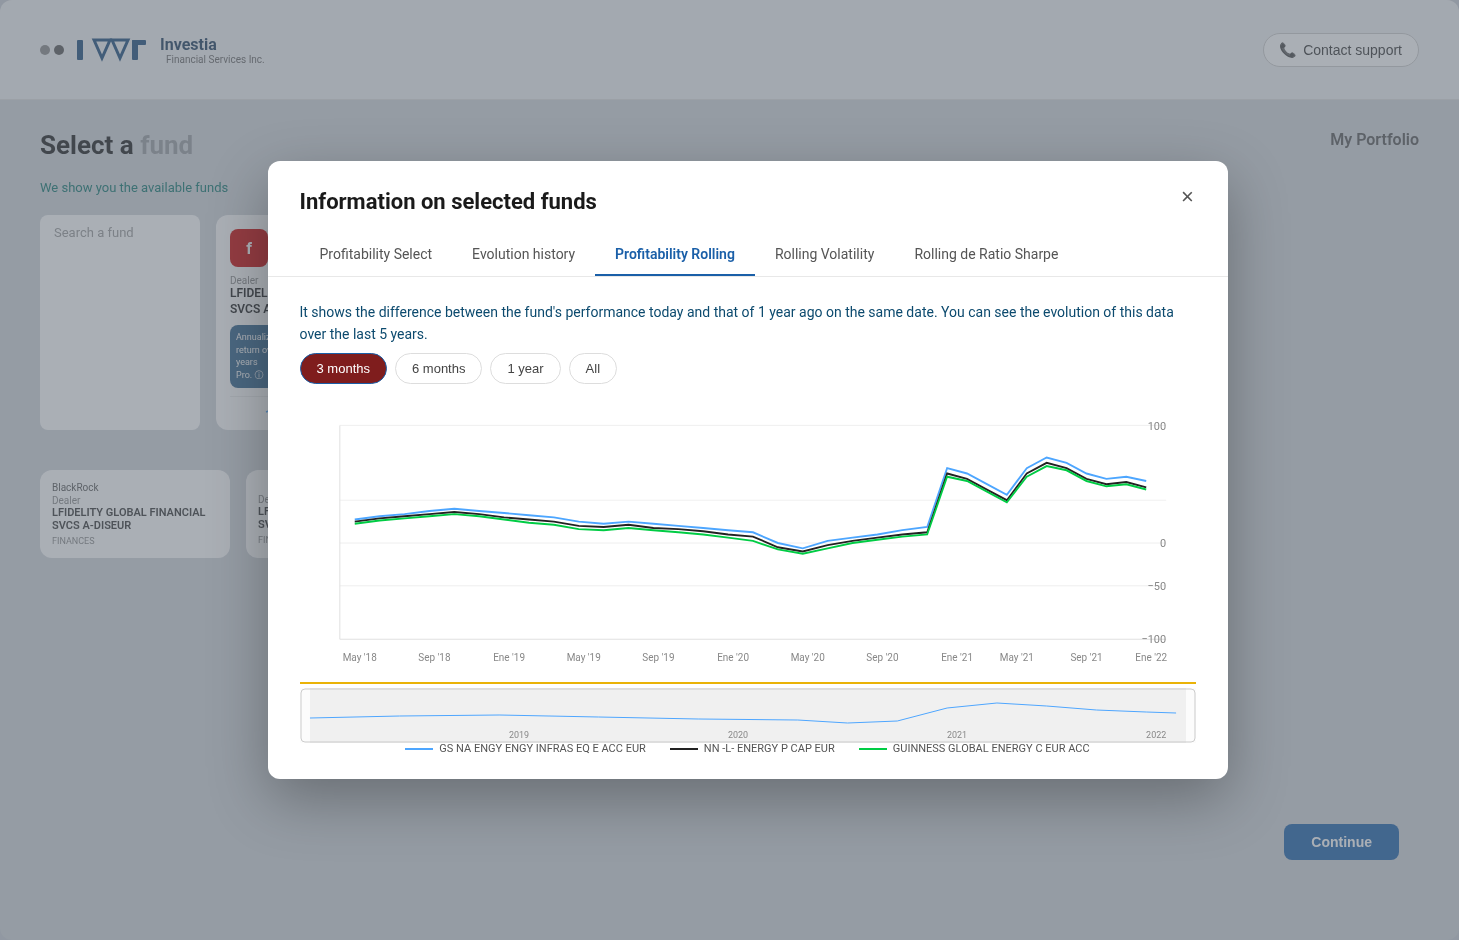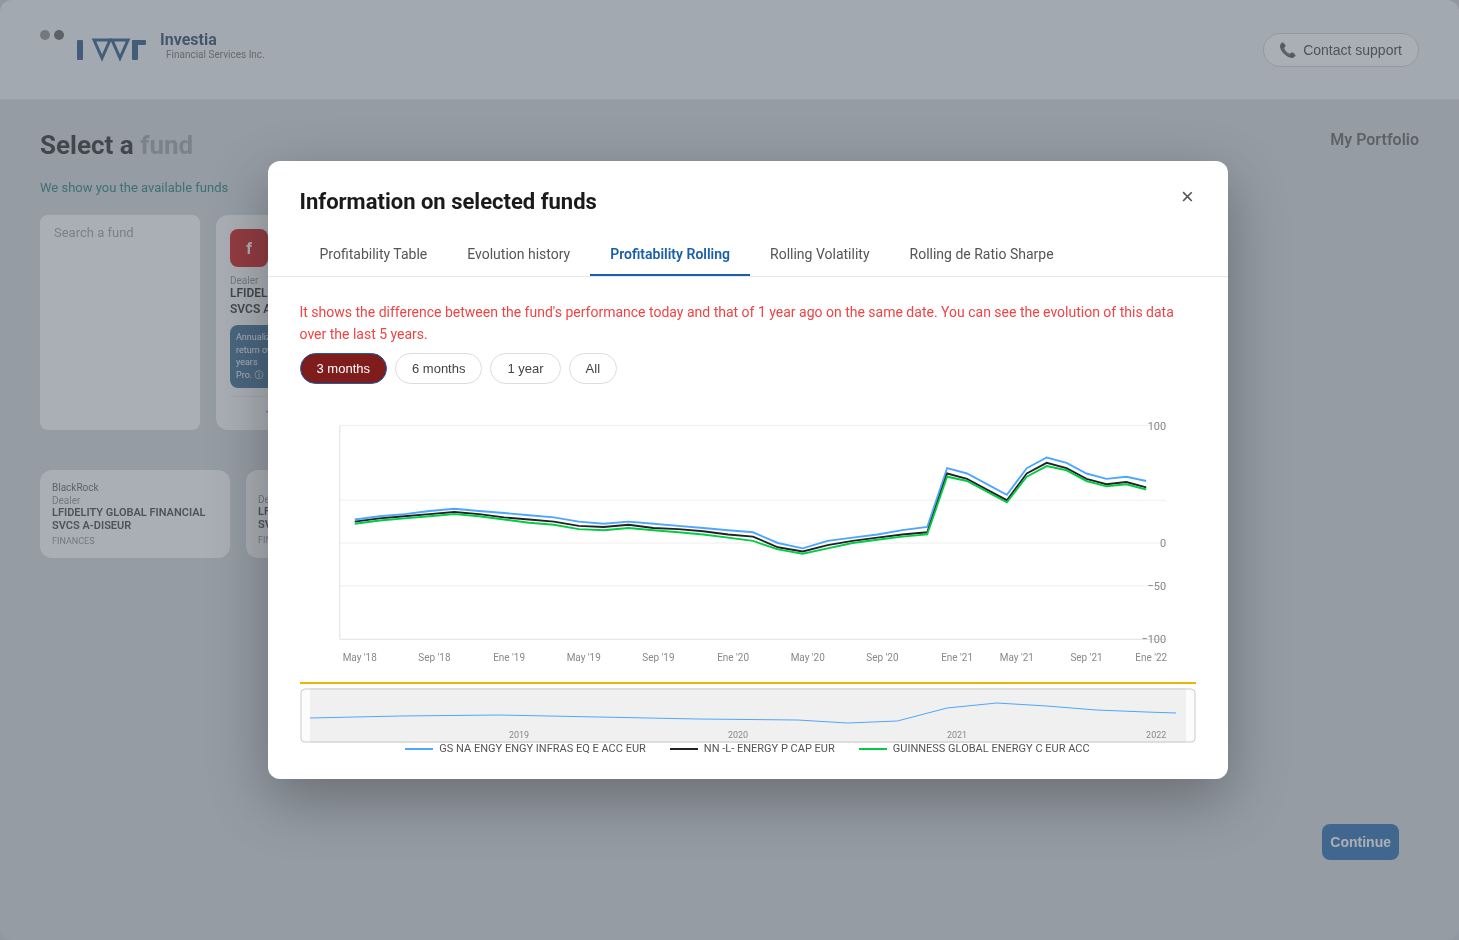--- a/index.html
+++ b/index.html
@@ -26,20 +26,21 @@
       height: 100px;
       display: flex;
       align-items: center;
       justify-content: space-between;
       padding: 0 40px;
       border-bottom: 1px solid #ddd;
     }
 
     .bg-logo {
       display: flex;
+      align-items: center;
       gap: 8px;
     }
 
     .bg-logo-dots {
       display: flex;
       gap: 4px;
     }
 
     .bg-logo-dot {
       width: 12px;
@@ -138,21 +139,21 @@
       border-bottom: 2px solid #1a5fa8;
       font-weight: 600;
     }
 
     .modal-body {
       padding: 24px 32px;
     }
 
     .modal-description {
       font-size: 14px;
-      color: #ef4444;
+      color: #0c4a6e;
       line-height: 1.6;
       margin-bottom: 8px;
     }
 
     .filter-buttons {
       display: flex;
       gap: 8px;
       margin-bottom: 20px;
     }
 
@@ -295,34 +296,34 @@
       </div>
       <div style="background:white;border-radius:12px;padding:12px;width:190px;">
         <div style="height:12px;"></div>
         <div style="font-size:10px;color:#888;">Dealer</div>
         <div style="font-size:11px;font-weight:600;">LFIDELITY GLOBAL FINANCIAL SVCS A-DISEUR</div>
         <div style="font-size:9px;color:#888;margin-top:4px;">FINANCES</div>
       </div>
     </div>
 
     <div style="position:absolute;bottom:80px;right:60px;">
-      <button style="background:#1a5fa8;color:white;border:none;border-radius:8px;padding:10px 8px;font-size:14px;font-weight:600;cursor:pointer;">Continue</button>
+      <button style="background:#1a5fa8;color:white;border:none;border-radius:8px;padding:10px 27px;font-size:14px;font-weight:600;cursor:pointer;">Continue</button>
     </div>
   </div>
 </div>
 
 <div class="overlay">
 
   <div class="modal">
     <div class="modal-header">
       <h2 class="modal-title">Information on selected funds</h2>
       <button class="modal-close">×</button>
 
       <div class="modal-tabs">
-        <div class="modal-tab">Profitability Table</div>
+        <div class="modal-tab">Profitability Select</div>
         <div class="modal-tab">Evolution history</div>
         <div class="modal-tab active">Profitability Rolling</div>
         <div class="modal-tab">Rolling Volatility</div>
         <div class="modal-tab">Rolling de Ratio Sharpe</div>
       </div>
     </div>
 
     <div class="modal-body">
       <p class="modal-description">It shows the difference between the fund's performance today and that of 1 year ago on the same date. You can see the evolution of this data over the last 5 years.</p>
 

